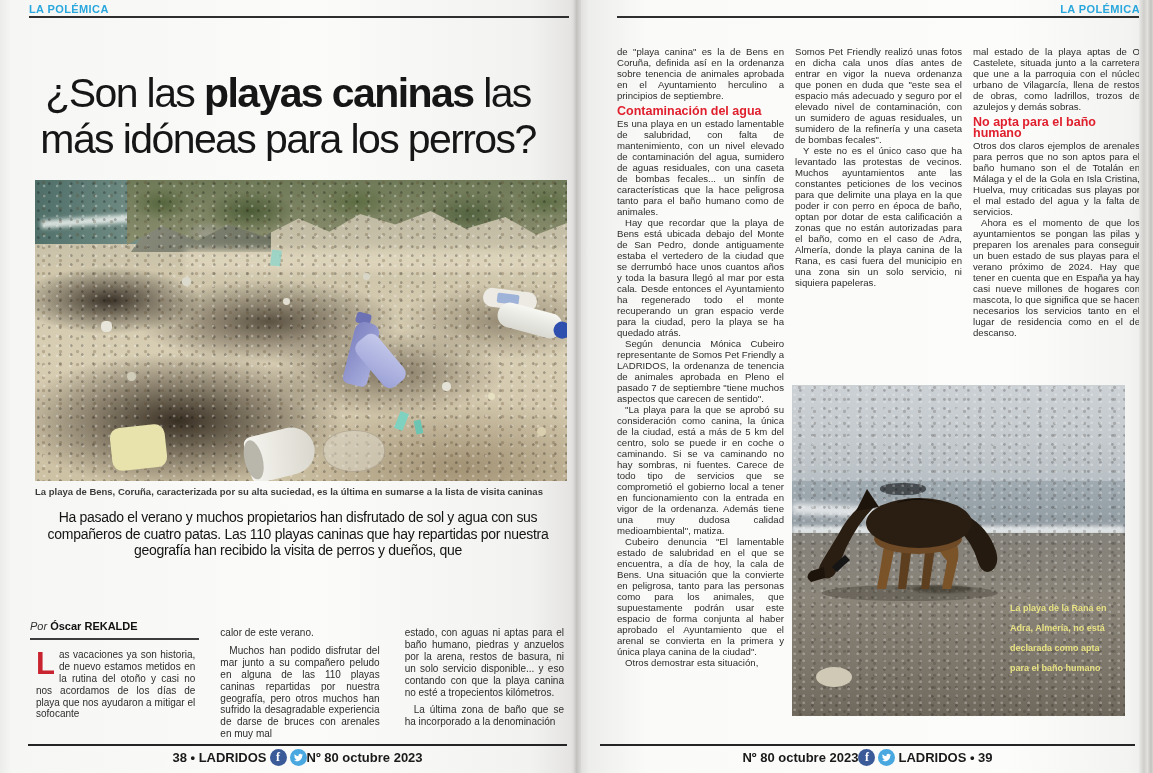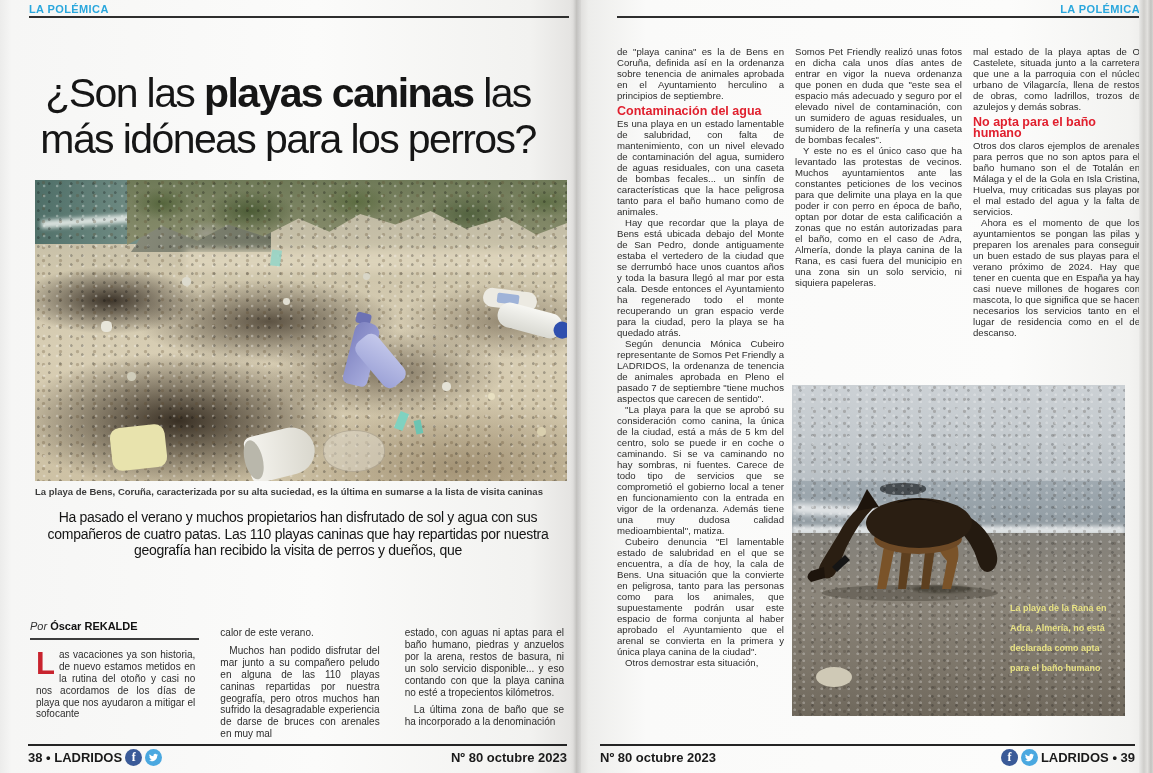--- a/index.html
+++ b/index.html
@@ -72,21 +72,21 @@
   .byline .pre{font-style:italic;font-weight:400;}
   .byline .name{font-weight:700;color:#111;}
   .byline-rule{height:2px;background:#3c3c3c;margin:5px 2px 9px 0;}
   .dropcap{float:left;font-size:31px;line-height:25px;font-weight:700;color:#c8232e;padding:2px 4px 0 0;}
 
   
   .pfooter{position:absolute;top:744px;}
   .pf-left{left:28px;right:9px;}
   .pf-right-page{left:23px;right:18px;}
   .pf-rule{height:2px;background:#242424;}
-  .pf-row{display:flex;justify-content:space-between;align-items:center;margin-top:3px;font-size:13px;font-weight:700;color:#1a1a1a;}
+  .pf-row{display:flex;justify-content:center;align-items:center;margin-top:3px;font-size:13px;font-weight:700;color:#1a1a1a;}
   .pf-cluster{display:flex;align-items:center;gap:3px;}
   .soc{width:17px;height:17px;border-radius:50%;display:flex;align-items:center;justify-content:center;}
   .soc.fb{background:#3a5a98;color:#fff;font:700 12px "Liberation Serif",serif;}
   .soc.tw{background:#4aa8e0;}
   .soc.tw svg{width:11px;height:11px;display:block;}
 
   
   .rp-cols{position:absolute;left:40px;top:46px;width:523px;display:flex;gap:11px;}
   .rcol{flex:1;font-size:9.6px;line-height:11px;text-align:justify;color:#2d2d2d;}
   .rcol p{margin:0;}

